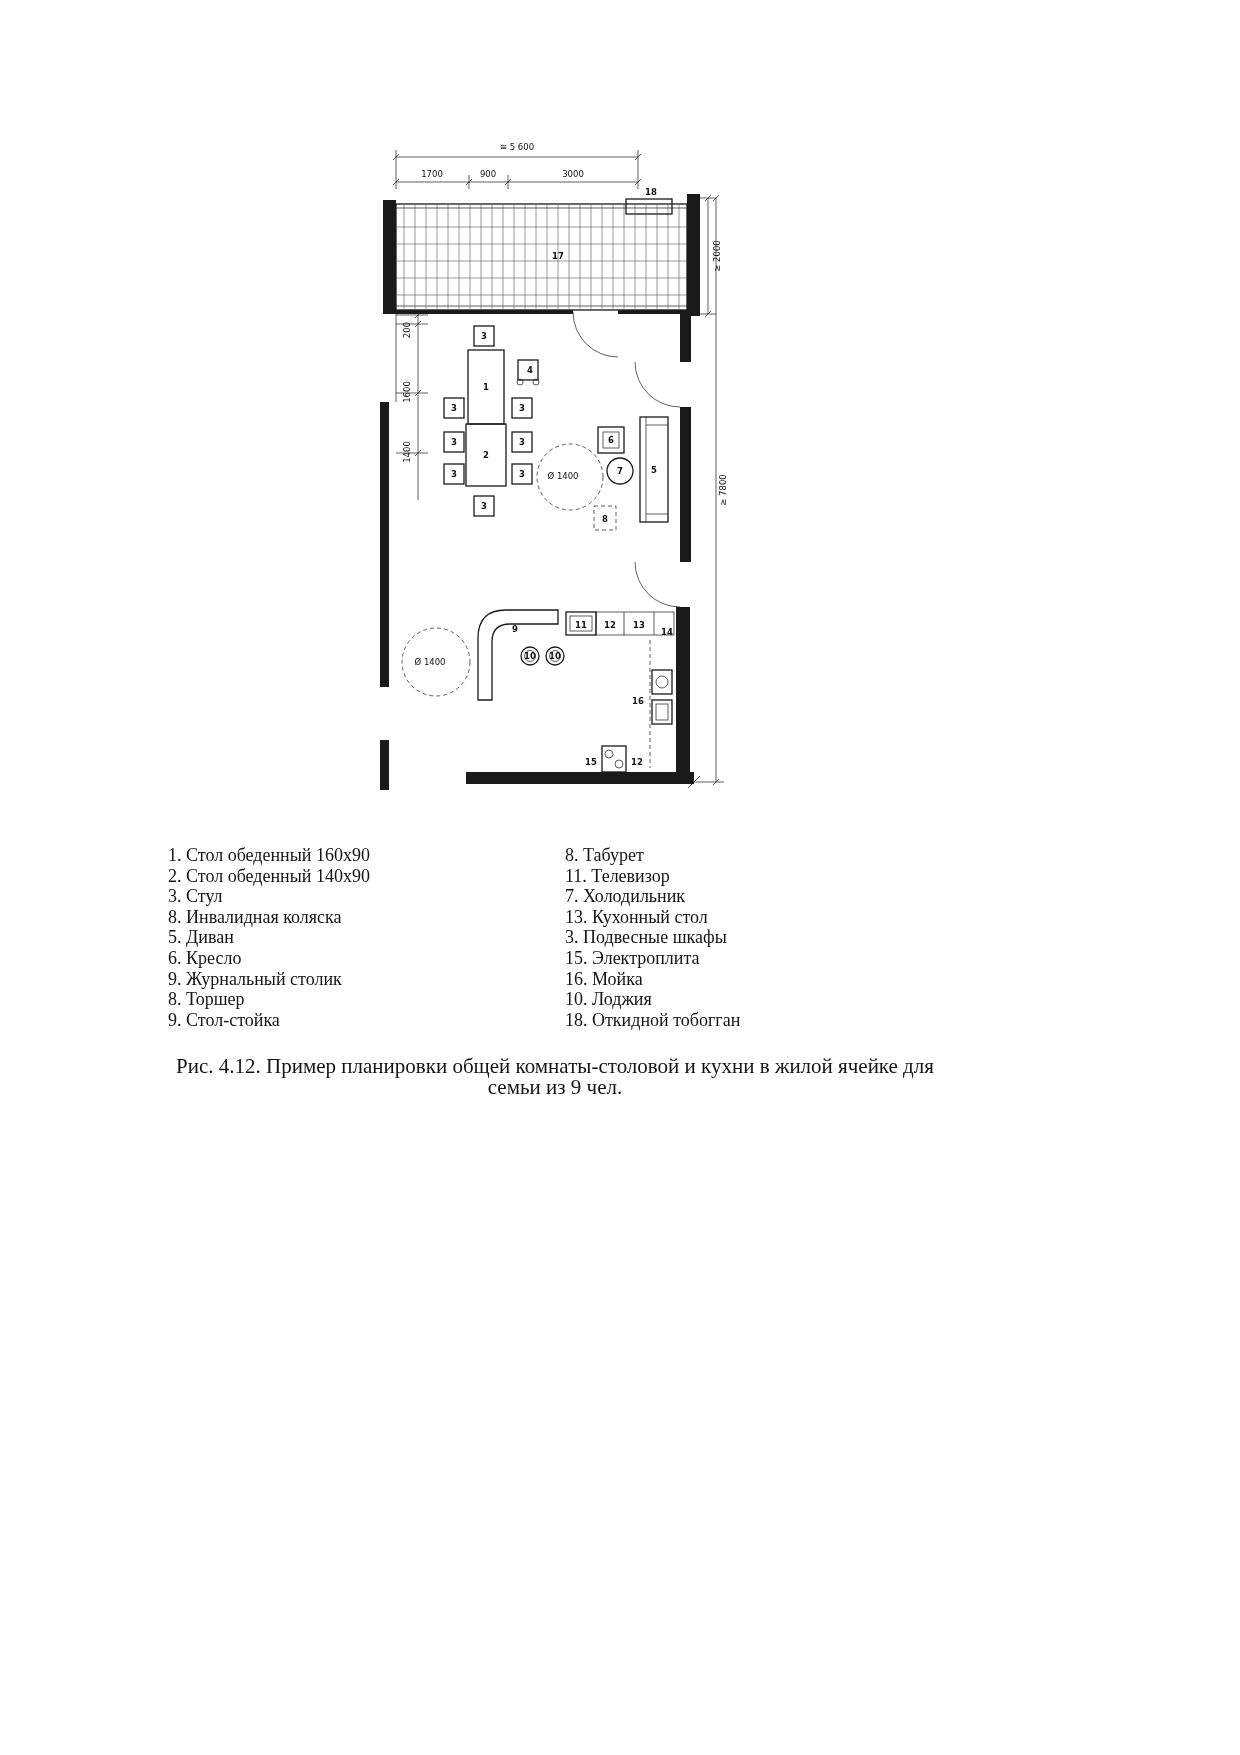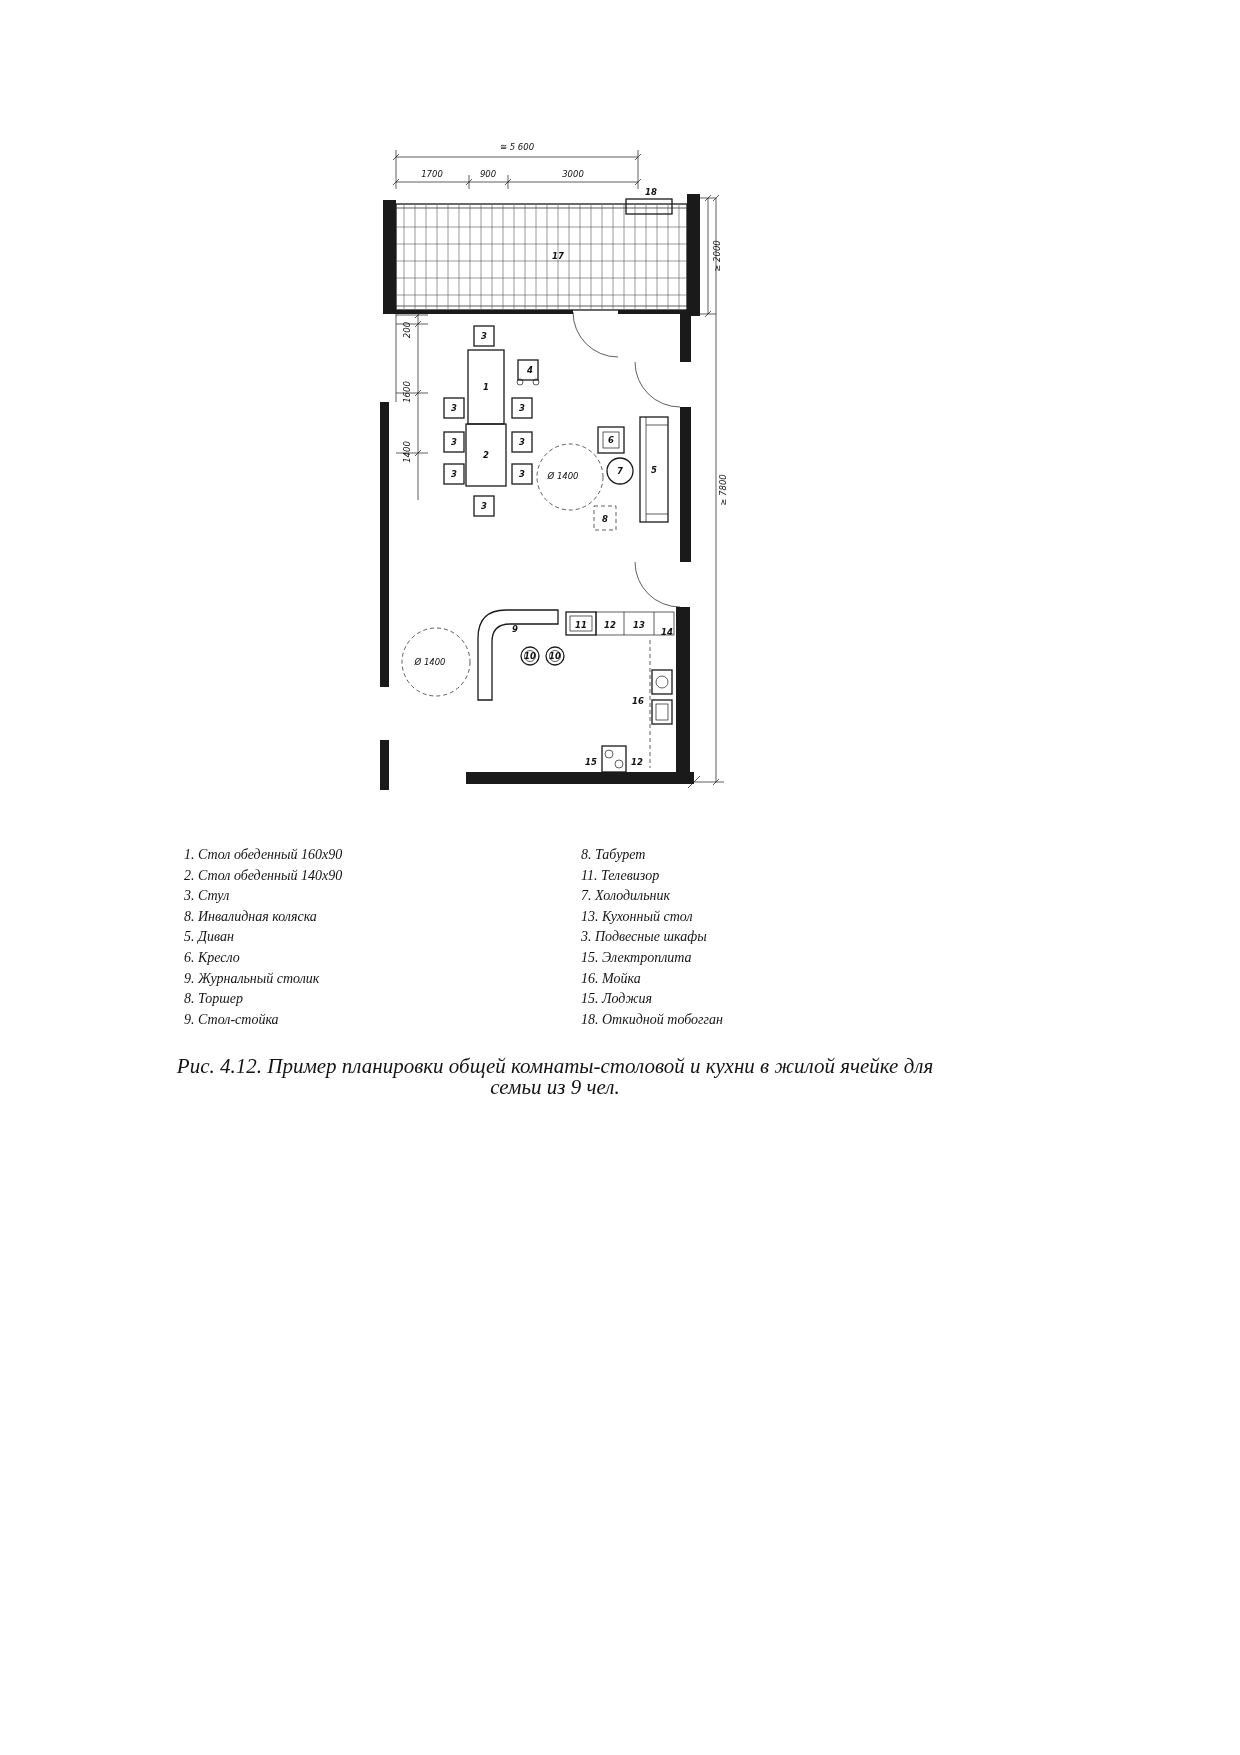--- a/index.html
+++ b/index.html
@@ -1,32 +1,32 @@
 <!DOCTYPE html>
 <html><head>
 <meta charset="utf-8">
 <style>
   html,body{margin:0;padding:0;background:#ffffff;}
   .page{position:relative;width:1240px;height:1755px;background:#ffffff;overflow:hidden;
-        font-family:"Liberation Serif", serif;color:#141414;font-style:italic;}
+        font-family:"Liberation Serif", serif;color:#141414;}
   #floor-plan{position:absolute;left:358px;top:132px;}
   
   .w{fill:#1a1a1a;stroke:none;}
   .s{fill:none;stroke:#1a1a1a;stroke-width:1.3;}
   .thin{stroke-width:0.7;}
   .dash{stroke-dasharray:4 3;}
   .hatchline{stroke:#474747;stroke-width:0.55;fill:none;}
   text.num-label{font-family:"DejaVu Sans",sans-serif;font-size:8.5px;font-weight:bold;
                  text-anchor:middle;fill:#111;}
   text.dim-label{font-family:"DejaVu Sans",sans-serif;font-size:8.5px;font-weight:normal;
                  text-anchor:middle;fill:#111;}
   
   .legend-title{position:absolute;top:806px;left:150px;width:810px;text-align:center;
                 font-size:17px;letter-spacing:0.4px;}
-  .legend-col{position:absolute;top:845px;font-size:14px;line-height:20.6px;margin-left:16px;}
+  .legend-col{position:absolute;top:845px;font-size:18px;line-height:20.6px;}
   .legend-col-left{left:168px;}
   .legend-col-right{left:565px;}
   .legend-item{white-space:nowrap;}
   .figure-caption{position:absolute;top:1056px;left:165px;width:780px;text-align:center;
                   font-size:21px;line-height:21px;}
 </style>
 </head>
 <body>
 
 <div class="page">
@@ -262,19 +262,19 @@
       <div class="legend-item">9. Стол-стойка</div>
     </div>
   <div class="legend-col legend-col-right">
       <div class="legend-item">8. Табурет</div>
       <div class="legend-item">11. Телевизор</div>
       <div class="legend-item">7. Холодильник</div>
       <div class="legend-item">13. Кухонный стол</div>
       <div class="legend-item">3. Подвесные шкафы</div>
       <div class="legend-item">15. Электроплита</div>
       <div class="legend-item">16. Мойка</div>
-      <div class="legend-item">15. Лоджия</div>
+      <div class="legend-item">10. Лоджия</div>
       <div class="legend-item">18. Откидной тобогган</div>
     </div>
 
   <div class="figure-caption">Рис. 4.12. Пример планировки общей комнаты-столовой и кухни в жилой ячейке для семьи из 9 чел.</div>
 
 </div>
 
 </body></html>

